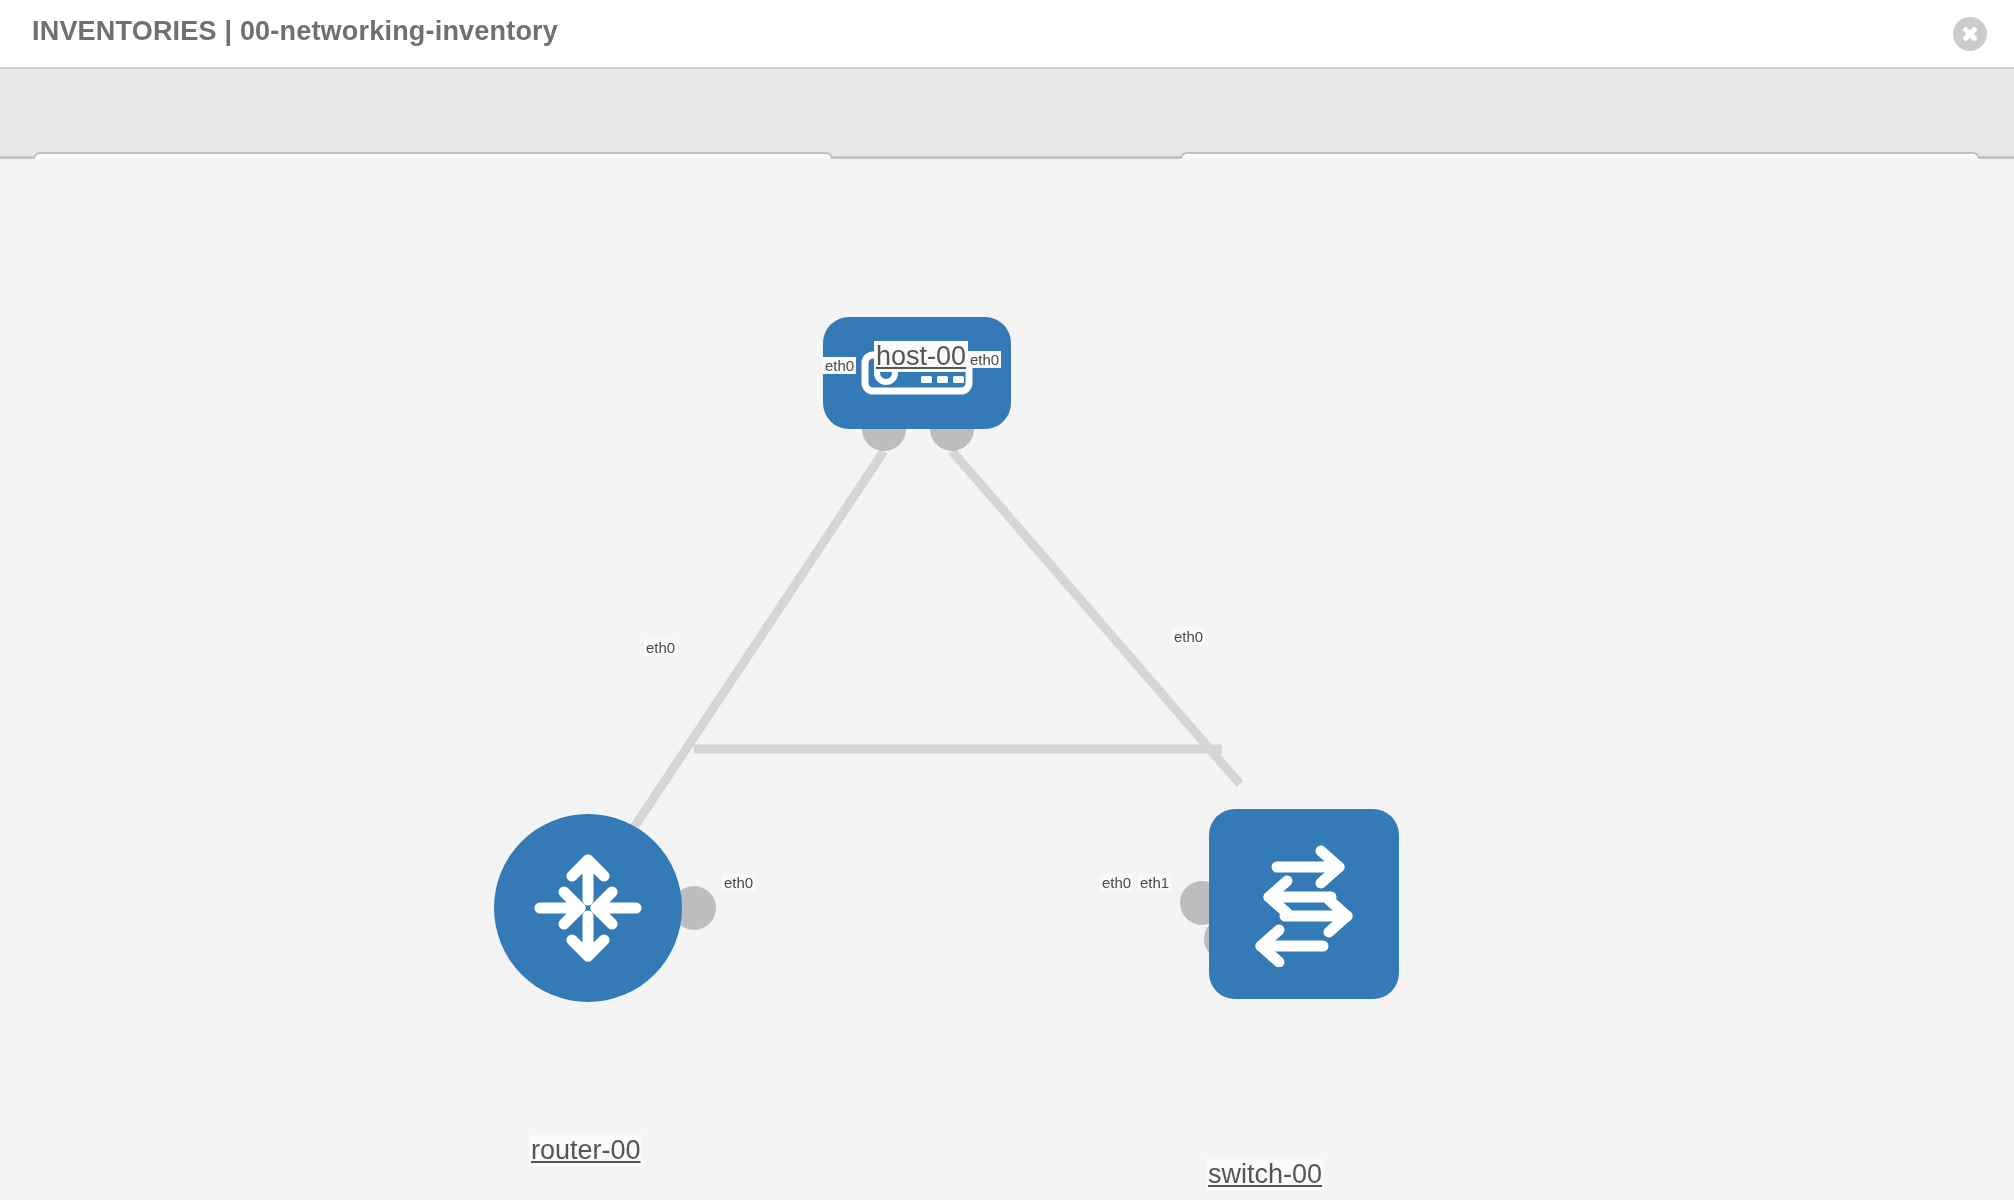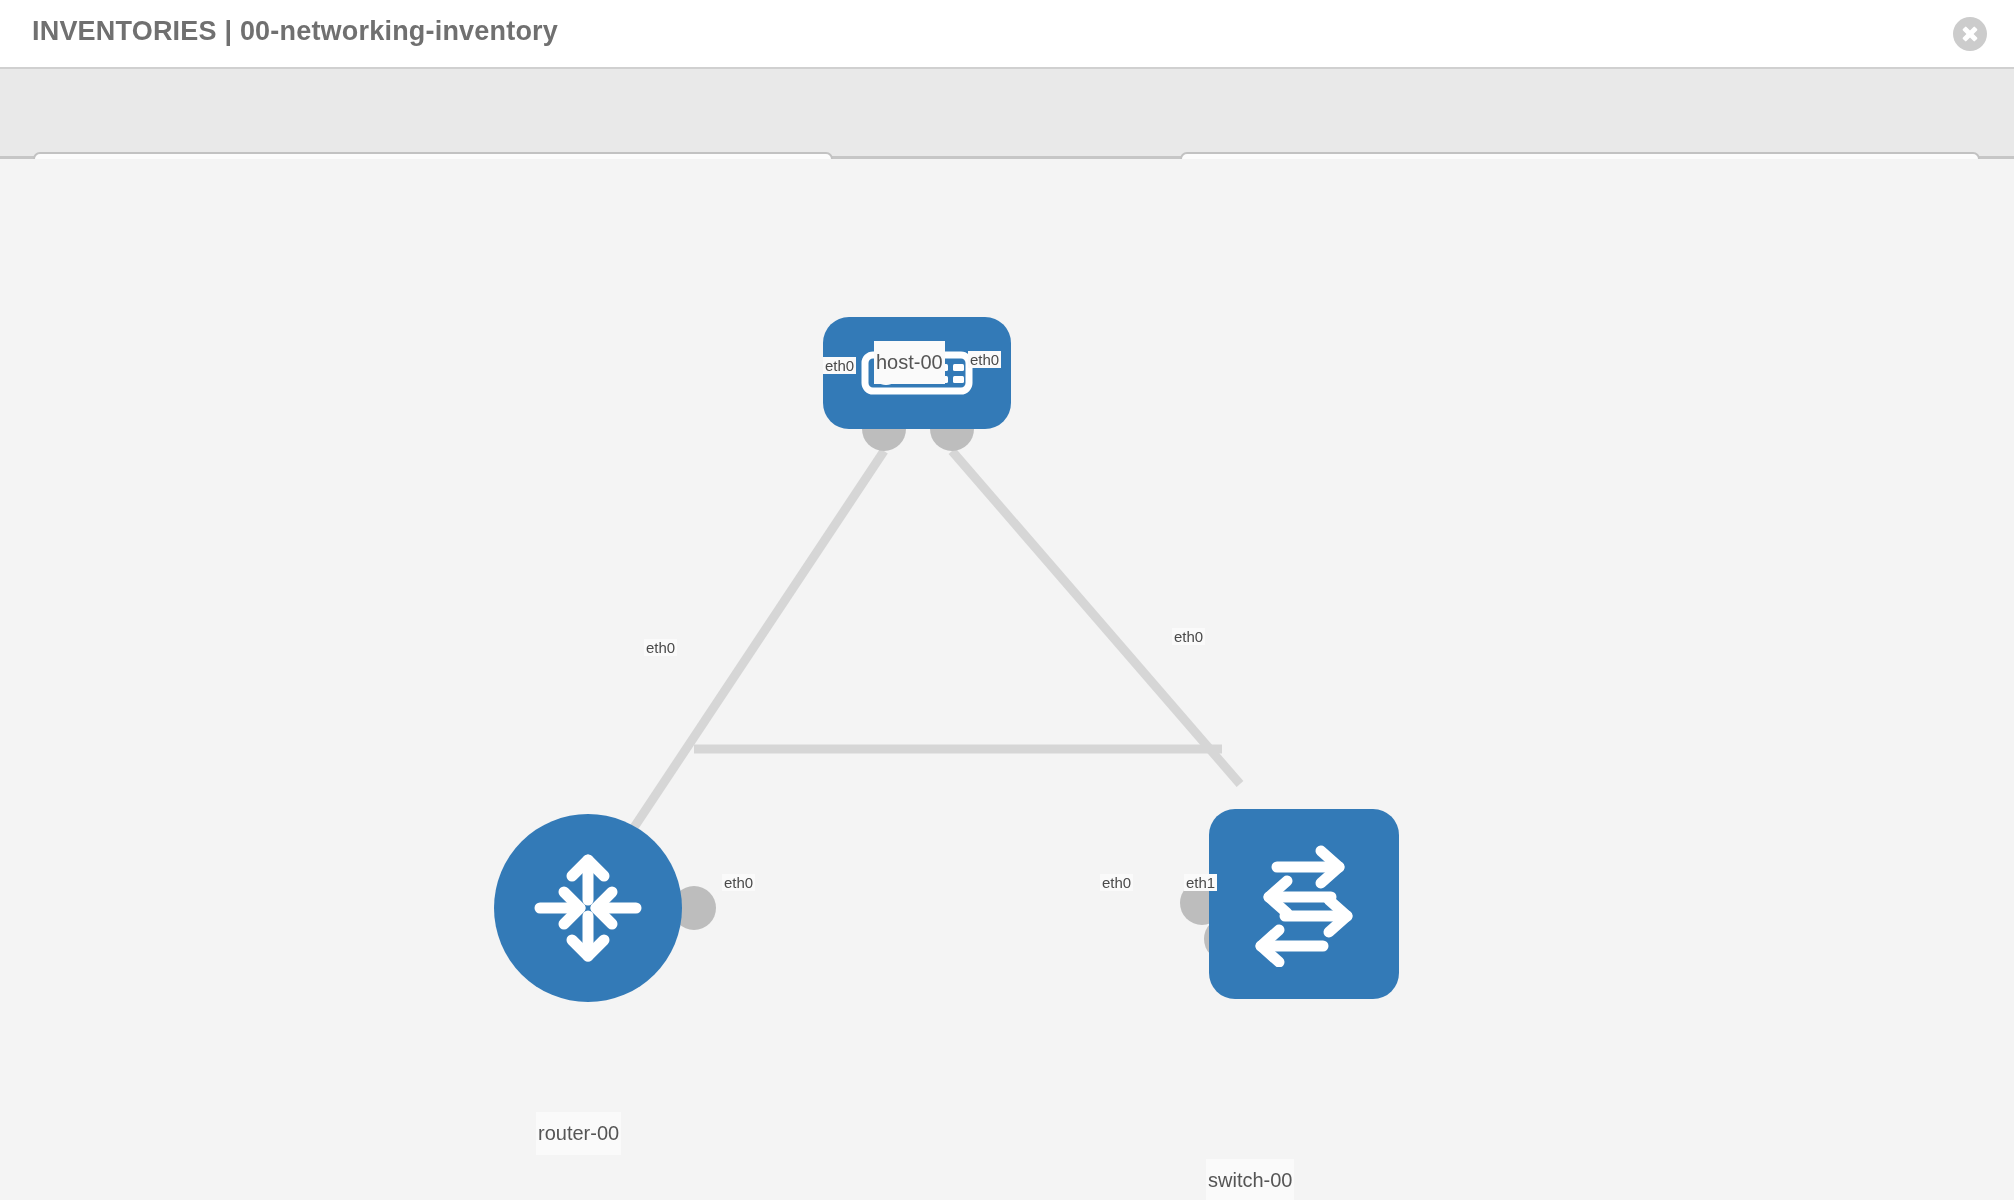--- a/index.html
+++ b/index.html
@@ -141,25 +141,26 @@
   .port {
     position: absolute;
     width: 44px;
     height: 44px;
     border-radius: 50%;
     background: #bdbdbd;
   }
 
   .node-label {
     position: absolute;
-    font-size: 20px;
+    font-size: 27px;
     color: #555555;
     background: #fafafa;
     white-space: nowrap;
-    padding: 10px 2px;
+    padding: 0 2px;
+    text-decoration: underline;
   }
   .edge-label {
     position: absolute;
     font-size: 15px;
     color: #4a4a4a;
     background: #fafafa;
     white-space: nowrap;
     padding: 0 2px;
   }
 
@@ -292,25 +293,25 @@
           <polyline points="46,40 28,56 46,72"></polyline>
           <line x1="44" y1="75" x2="106" y2="75"></line>
           <polyline points="88,59 106,75 88,91"></polyline>
           <line x1="20" y1="105" x2="82" y2="105"></line>
           <polyline points="38,89 20,105 38,121"></polyline>
         </g>
       </svg>
     </div>
 
     <div class="node-label" style="left:874px; top:182px;">host-00</div>
-    <div class="node-label" style="left:529px; top:953px;margin-left:7px;">router-00</div>
+    <div class="node-label" style="left:529px; top:976px;">router-00</div>
     <div class="node-label" style="left:1206px; top:1000px;">switch-00</div>
 
     <div class="edge-label" style="left:823px; top:198px;">eth0</div>
     <div class="edge-label" style="left:968px; top:192px;">eth0</div>
     <div class="edge-label" style="left:644px; top:480px;">eth0</div>
     <div class="edge-label" style="left:722px; top:715px;">eth0</div>
     <div class="edge-label" style="left:1172px; top:469px;">eth0</div>
     <div class="edge-label" style="left:1100px; top:715px;">eth0</div>
-    <div class="edge-label" style="left:1184px; top:715px;">eth1</div>
+    <div class="edge-label" style="left:1138px; top:715px;">eth1</div>
 
   </div>
 </div>
 
 </body></html>

